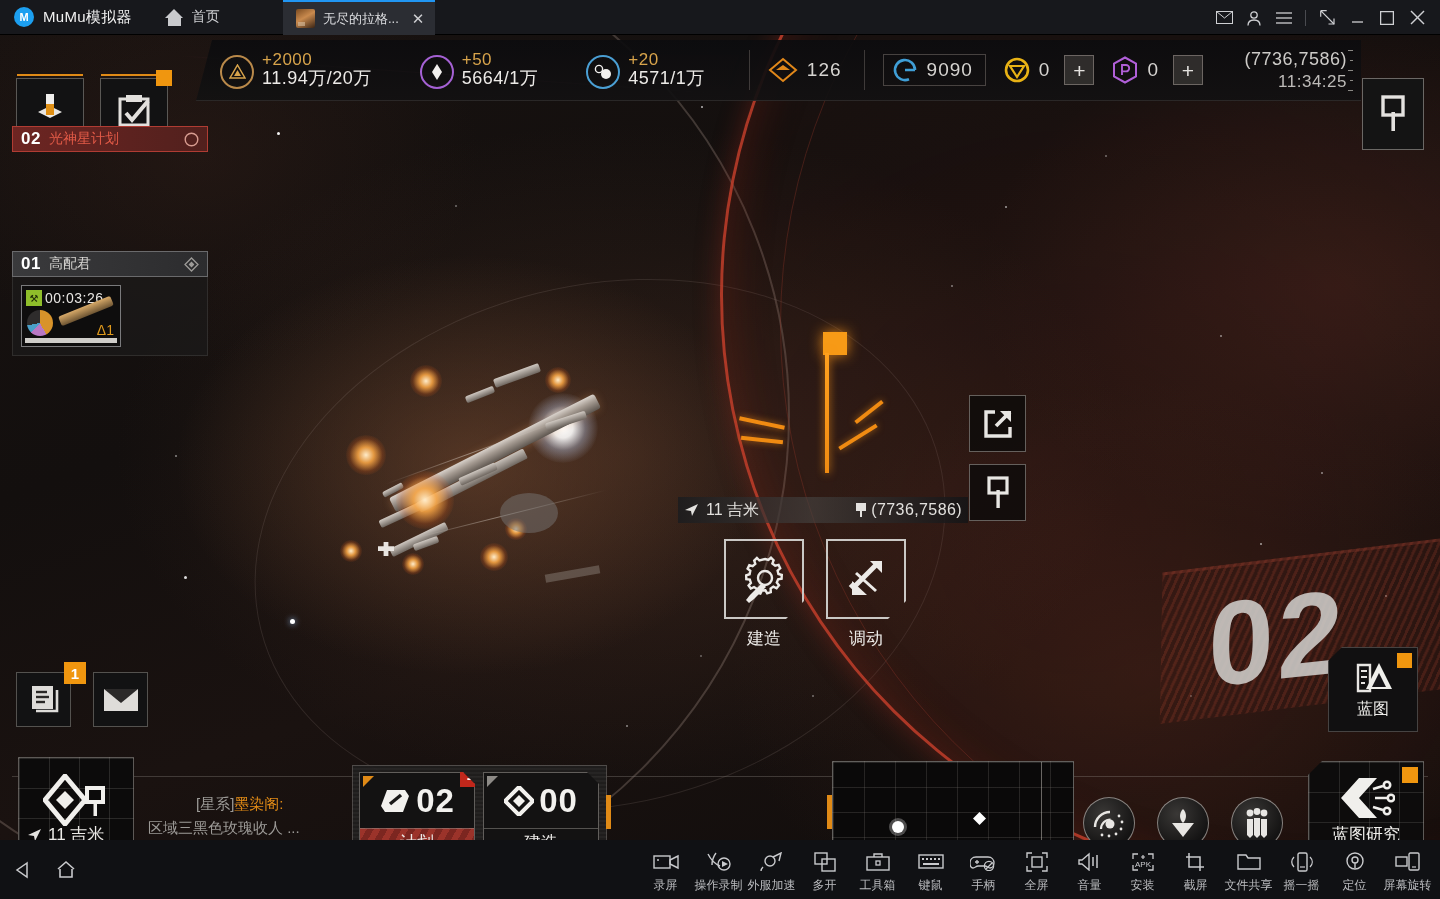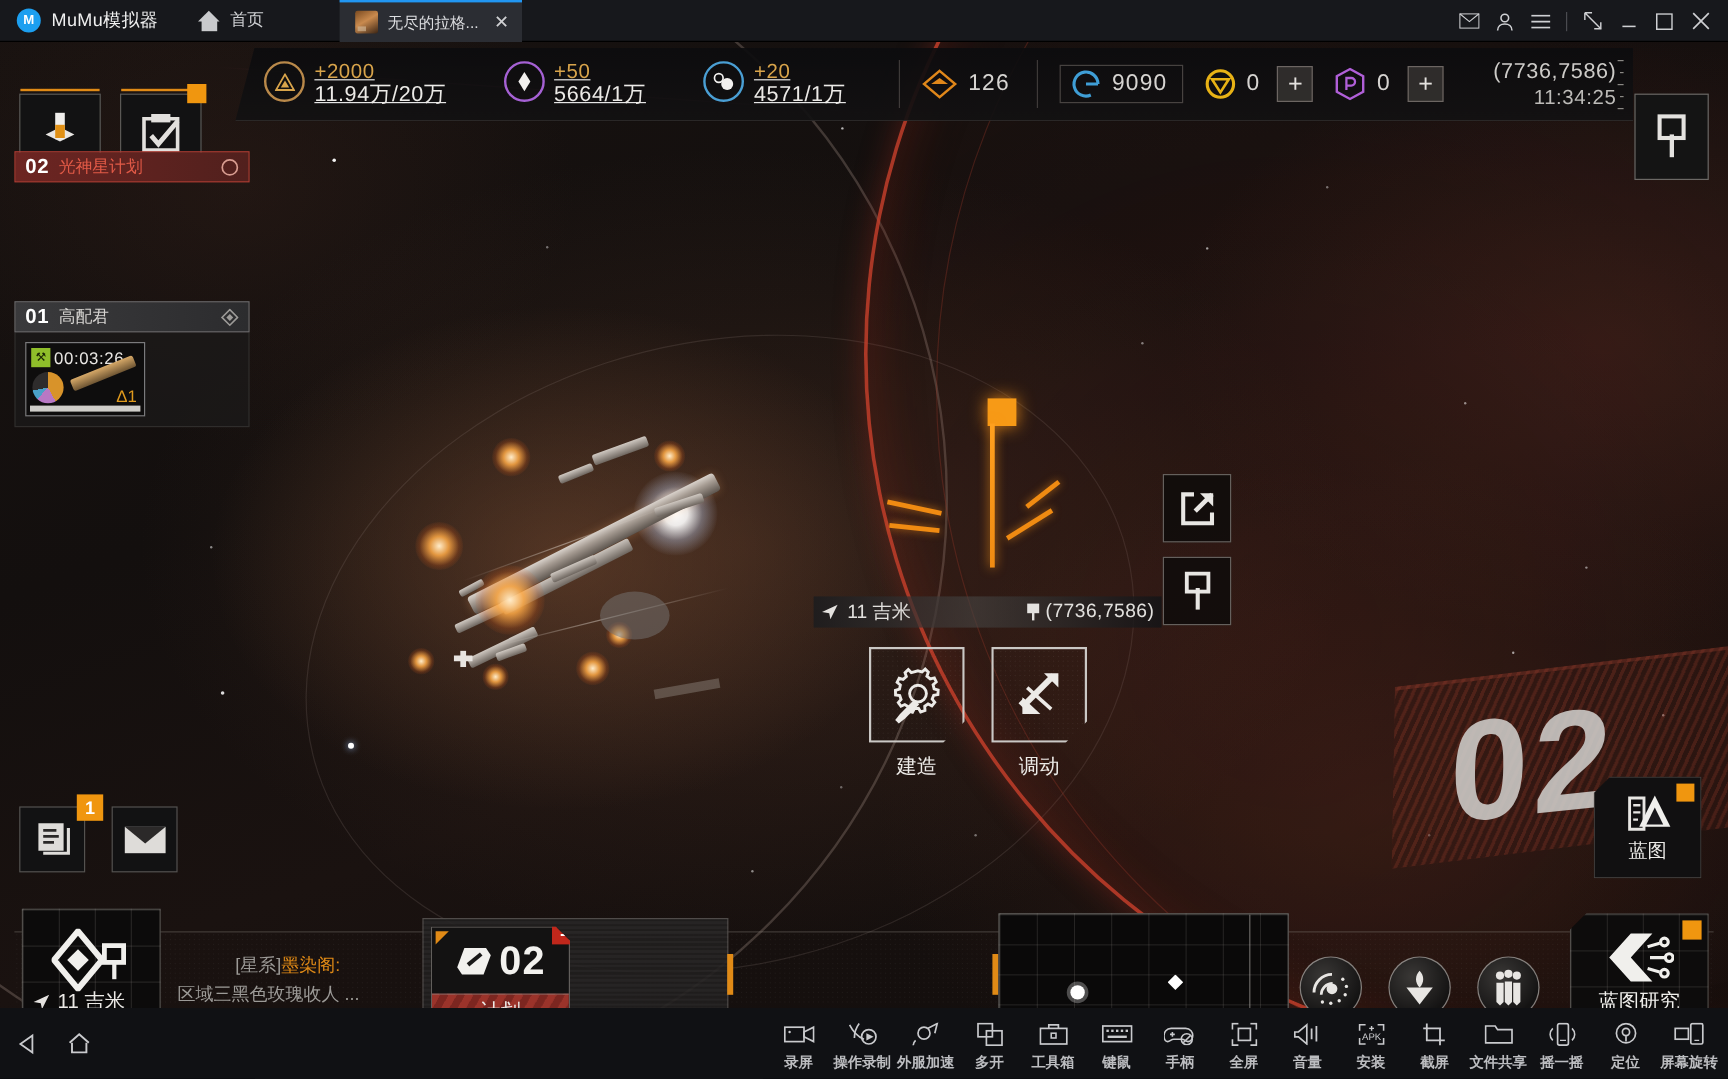--- a/index.html
+++ b/index.html
@@ -153,21 +153,21 @@
   .dash { position: absolute; background: #f08b12; height: 4px; box-shadow: 0 0 7px rgba(255,150,25,.6); }
 
   
   .hud-top {
     position: absolute; left: 196px; top: 5px; width: 1165px; height: 61px;
     background: linear-gradient(180deg, rgba(12,12,14,.93), rgba(18,17,18,.92));
     clip-path: polygon(16px 0, 1165px 0, 1165px 61px, 0 61px);
     display: flex; align-items: center;
     border-bottom: 1px solid rgba(120,110,105,.28);
   }
-  .res { display: flex; align-items: flex-start; margin-left: 24px; text-decoration: underline; }
+  .res { display: flex; align-items: flex-end; margin-left: 24px; }
   .res-ring { width: 34px; height: 34px; border-radius: 50%; border: 2px solid #b9894a;
     display: flex; align-items: center; justify-content: center; margin-right: 8px; }
   .res-ring.pur { border-color: #a561d4; }
   .res-ring.blu { border-color: #4a9fd4; }
   .res-txt { line-height: 1.06; }
   .res-gain { font-size: 17px; color: #d8a44b; letter-spacing: .5px; }
   .res-val { font-size: 18px; color: #eceae7; letter-spacing: .5px; }
   .hud-vsep { width: 1px; height: 40px; background: rgba(150,140,135,.35); margin: 0 18px; }
   .cur { display: flex; align-items: center; }
   .cur-val { font-size: 19px; color: #d6d4d1; margin-left: 9px; letter-spacing: 1px; }
@@ -362,21 +362,21 @@
 
   
   .toolbar { position: absolute; left: 0; top: 840px; width: 1440px; height: 59px;
     background: #101114; display: flex; align-items: center; }
   .nav-btn { width: 44px; height: 59px; display: flex; align-items: center;
     justify-content: center; cursor: pointer; }
   .tools { margin-left: auto; display: flex; align-items: flex-end; height: 59px; padding-right: 6px; }
   .tool { width: 53px; display: flex; flex-direction: column; align-items: center;
     justify-content: flex-end; padding-bottom: 5px; cursor: pointer; }
   .tool-ico { height: 27px; display: flex; align-items: center; justify-content: center; }
-  .tool-lbl { font-size: 12px; color: #bcbdc0; margin-top: 2px; white-space: nowrap; font-weight: bold; }
+  .tool-lbl { font-size: 12px; color: #bcbdc0; margin-top: 2px; white-space: nowrap; }
   svg { display: block; }
 </style>
 </head>
 <body>
 
 <div id="root">
 
   <div class="titlebar">
     <div class="tb-logo">M</div>
     <div class="tb-name">MuMu模拟器</div>
@@ -785,20 +785,31 @@
         <div class="gtab-badge">1</div>
         <div class="gtab-top">
           <svg width="32" height="28" viewBox="0 0 32 28">
             <path d="M8 3 H26 L30 9 L24 25 H6 L2 19 Z" fill="#f2f1ee"></path>
             <path d="M11 17 L22 8" stroke="#1a1919" stroke-width="3.4" fill="none"></path>
           </svg>
           <span class="gtab-num">02</span>
         </div>
         <div class="gtab-foot red">计划</div>
       </div>
+      <div class="gtab gray" style="left:130px">
+        <div class="corner"></div>
+        <div class="gtab-top">
+          <svg width="30" height="30" viewBox="0 0 30 30">
+            <path d="M15 1 L29 15 L15 29 L1 15 Z" fill="none" stroke="#f2f1ee" stroke-width="4"></path>
+            <path d="M15 9 L21 15 L15 21 L9 15 Z" fill="#f2f1ee"></path>
+          </svg>
+          <span class="gtab-num">00</span>
+        </div>
+        <div class="gtab-foot">建造</div>
+      </div>
     </div>
 
     <div class="plan-tick"></div>
     <div class="plan-tick2"></div>
 
 
     <div class="minimap">
       <div class="mm-cross" style="left:208px;top:0"></div>
       <div class="mm-dot" style="left:59px;top:59px"></div>
       <div class="mm-dia" style="left:140px;top:50px"></div>

